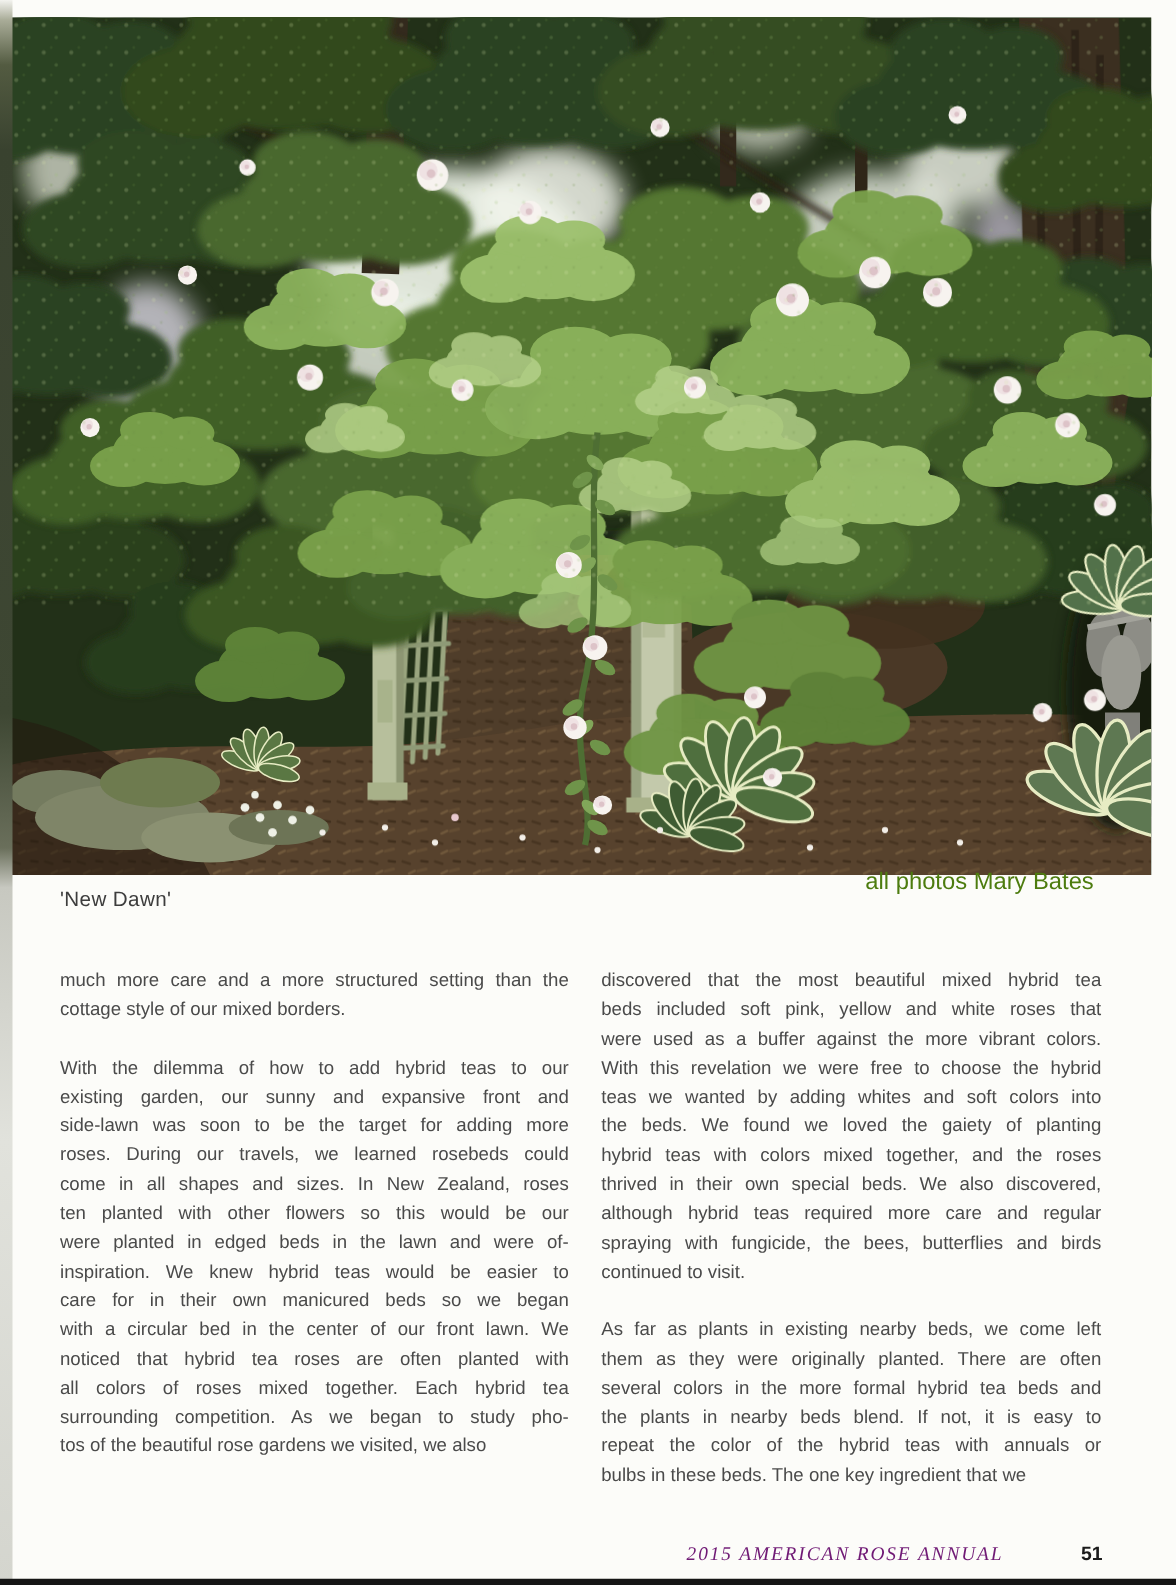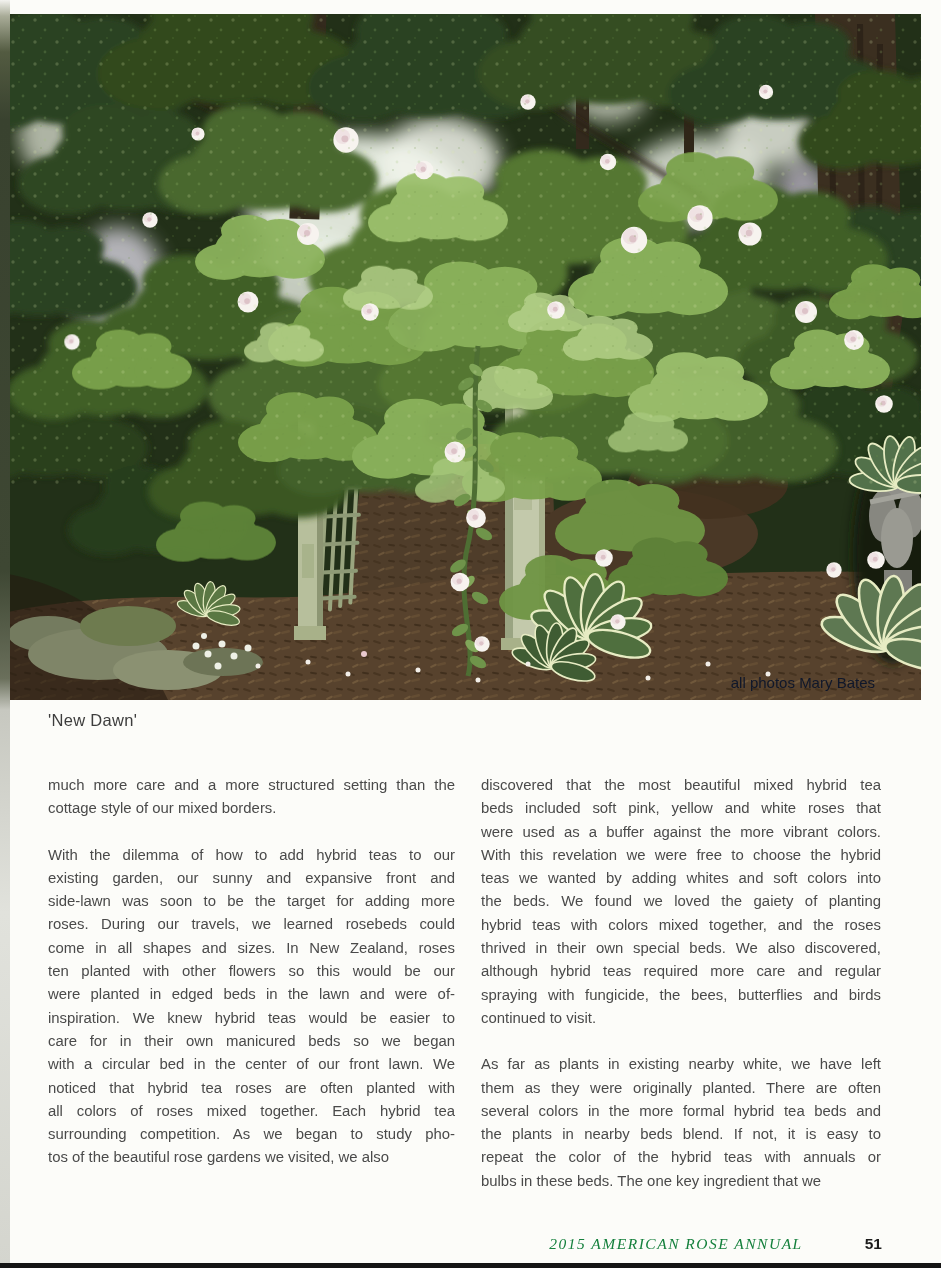--- a/index.html
+++ b/index.html
@@ -20,39 +20,39 @@
   .photo{
     position:absolute;left:8px;top:14px;width:913px;height:686px;
     background:#293920;overflow:hidden;
   }
   .photo svg{display:block;}
   .caption-left{
     position:absolute;left:48px;top:711px;
     font-size:16.5px;color:#3d3d3d;letter-spacing:.3px;
   }
   .caption-right{
-    position:absolute;right:66px;top:674px;
-    font-size:15px;color:#0f172a;
+    position:absolute;right:66px;top:695px;
+    font-size:19px;color:#4d7c0f;
   }
   .column{
     position:absolute;top:762px;color:#4a4a4a;
     font-size:14.9px;line-height:23.3px;
   }
   .column.left{left:48px;width:407px;}
   .column.right{left:481px;width:400px;}
   .para{margin:12px 0 23px 0;}
   .line{text-align:justify;text-align-last:justify;}
   .line.last{text-align-last:left;}
   .footer{
     position:absolute;top:1235px;right:59px;
     display:flex;align-items:baseline;gap:22px;
   }
   .pub{
     font-family:"Liberation Serif",serif;font-style:italic;
-    font-size:15.5px;letter-spacing:1.5px;color:#15803d;
+    font-size:15.5px;letter-spacing:1.5px;color:#701a75;
   }
   .pagenum{font-weight:bold;font-size:15.5px;color:#1c1c1c;padding-left:40px;}
 </style>
 </head>
 <body>
 
 <div class="page">
 
   <div class="edge-left"></div>
   <div class="edge-bottom"></div>
@@ -372,21 +372,21 @@
         <div class="line">With this revelation we were free to choose the hybrid</div>
         <div class="line">teas we wanted by adding whites and soft colors into</div>
         <div class="line">the beds. We found we loved the gaiety of planting</div>
         <div class="line">hybrid teas with colors mixed together, and the roses</div>
         <div class="line">thrived in their own special beds. We also discovered,</div>
         <div class="line">although hybrid teas required more care and regular</div>
         <div class="line">spraying with fungicide, the bees, butterflies and birds</div>
         <div class="line last">continued to visit.</div>
       </div>
       <div class="para">
-        <div class="line">As far as plants in existing nearby white, we have left</div>
+        <div class="line">As far as plants in existing nearby beds, we come left</div>
         <div class="line">them as they were originally planted. There are often</div>
         <div class="line">several colors in the more formal hybrid tea beds and</div>
         <div class="line">the plants in nearby beds blend. If not, it is easy to</div>
         <div class="line">repeat the color of the hybrid teas with annuals or</div>
         <div class="line last">bulbs in these beds. The one key ingredient that we</div>
       </div>
     </div>
 
   <div class="footer">
     <span class="pub">2015 AMERICAN ROSE ANNUAL</span>

